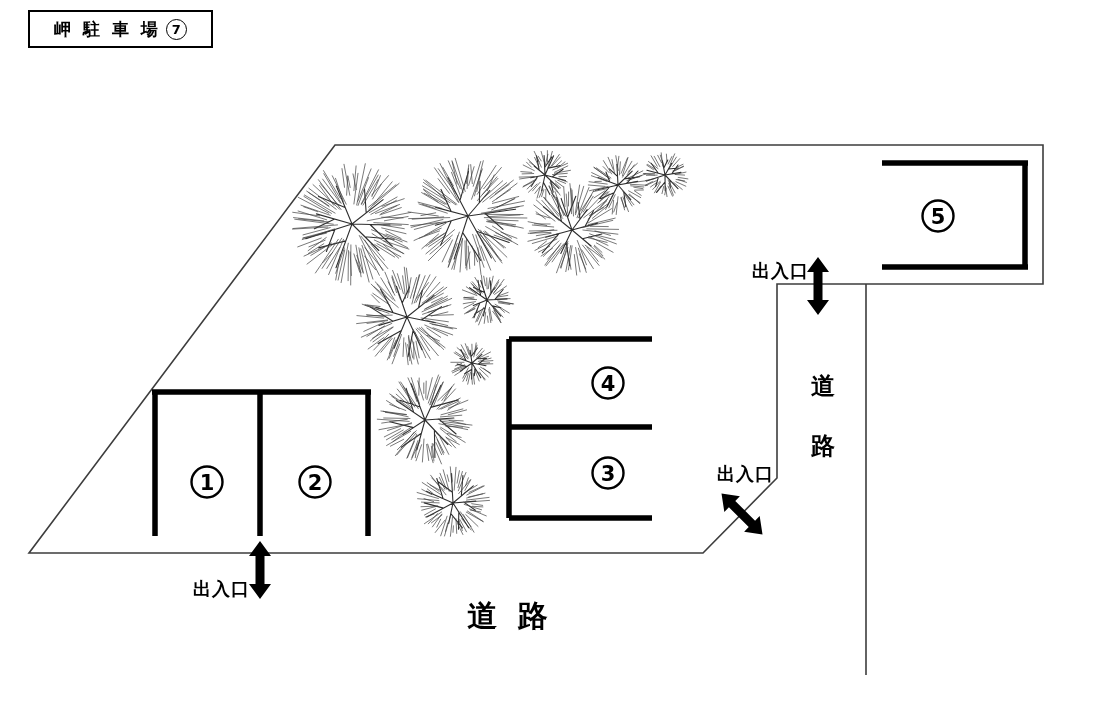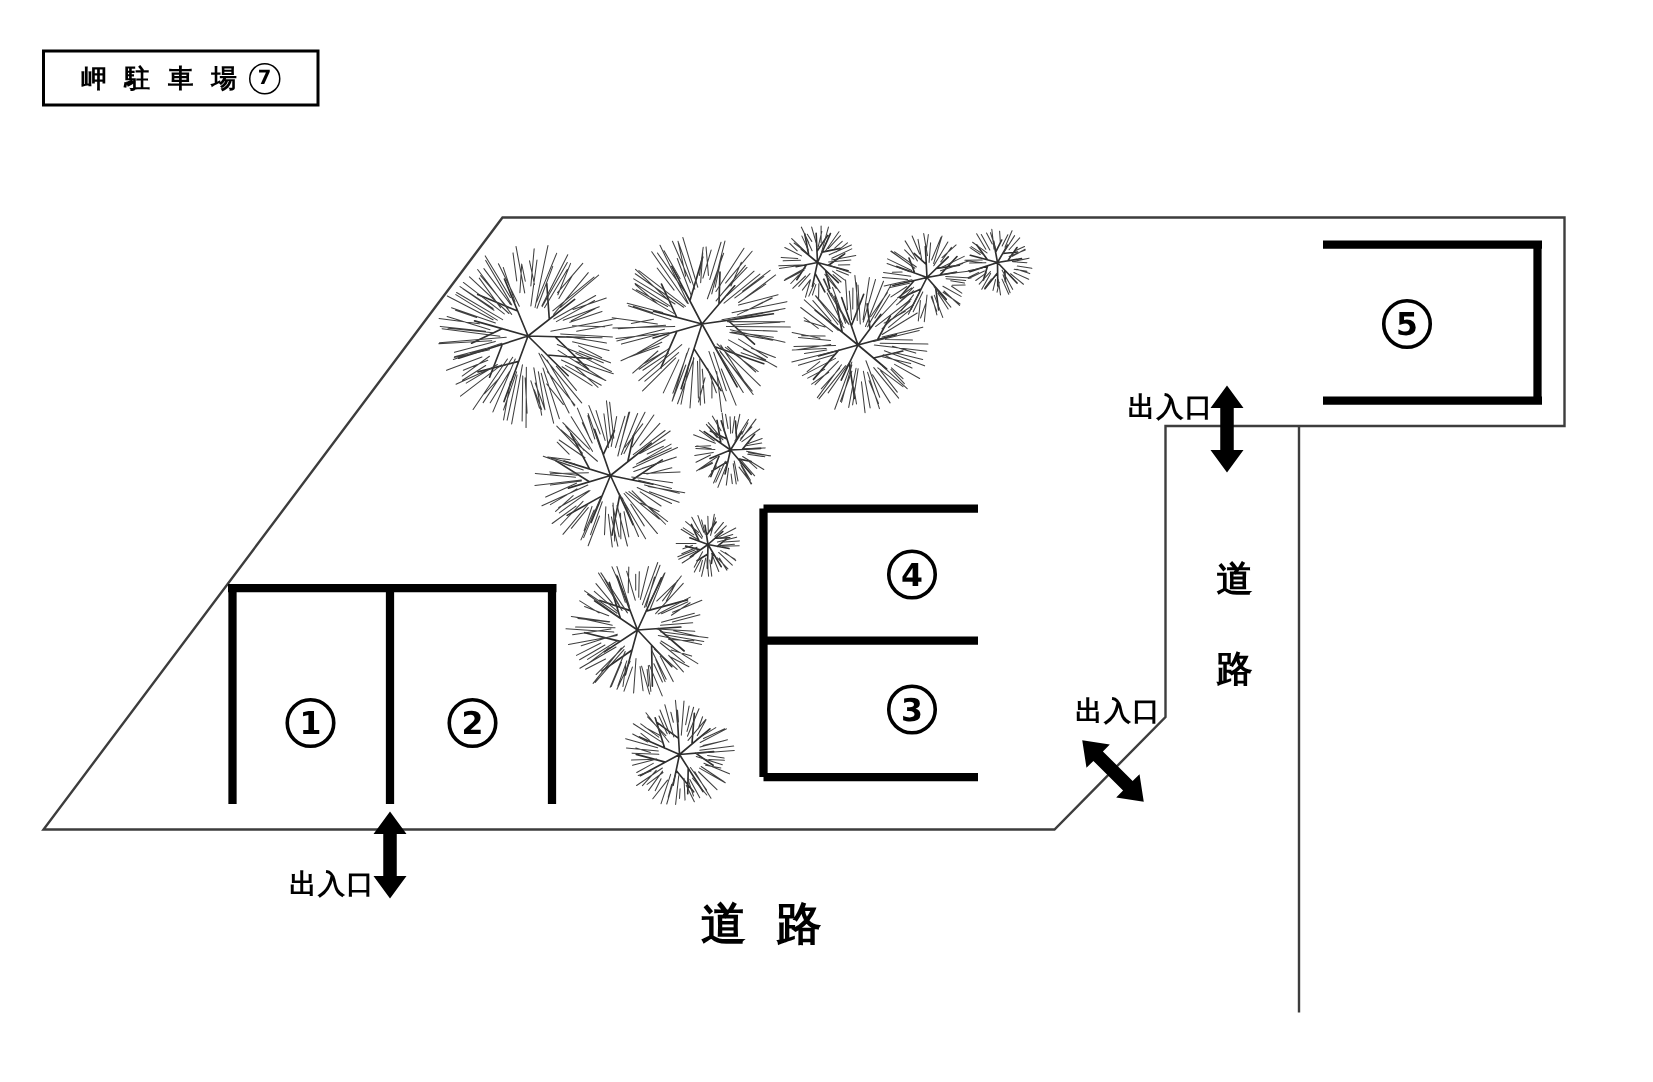--- a/index.html
+++ b/index.html
@@ -5,21 +5,21 @@
   html,body{margin:0;padding:0;background:#ffffff;}
   .canvas{
     position:relative;
     width:1102px;height:721px;
     background:#ffffff;
     font-family:"DejaVu Sans",sans-serif;
     overflow:hidden;
   }
   .plan-svg{position:absolute;left:0;top:0;}
   .title-box{
-    position:absolute;left:28px;top:33px;
+    position:absolute;left:28px;top:10px;
     width:185px;height:38px;
     border:2.4px solid #000;
     box-sizing:border-box;
     display:flex;align-items:center;justify-content:center;
     font-size:17px;font-weight:bold;color:#000;
     letter-spacing:3px;white-space:nowrap;
   }
   .circled-num{
     display:inline-flex;align-items:center;justify-content:center;
     width:21px;height:21px;margin-left:5px;

